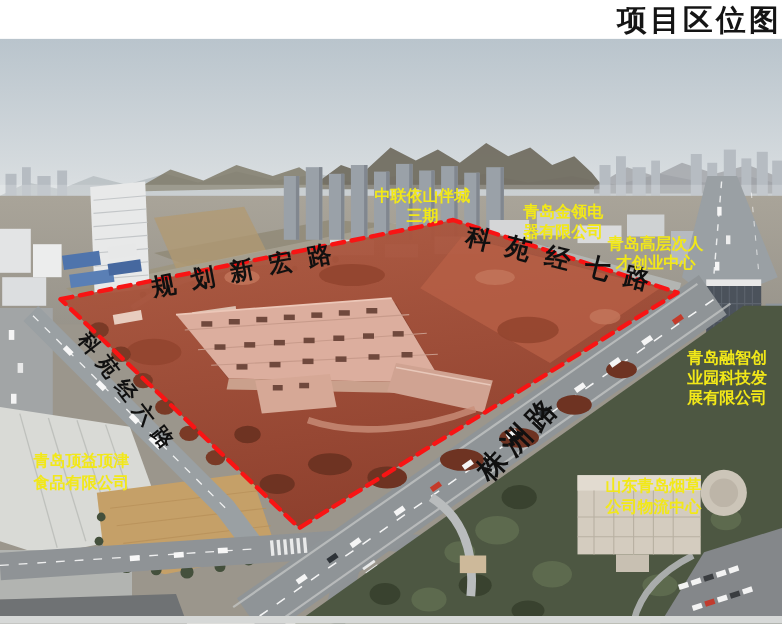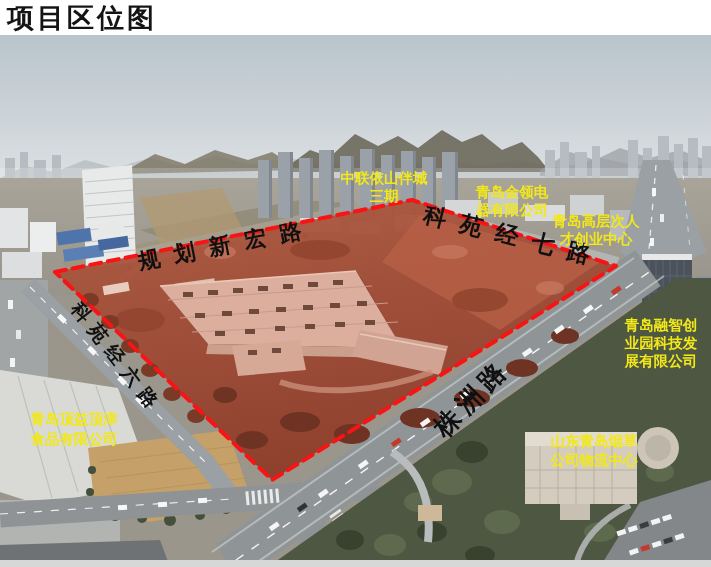--- a/index.html
+++ b/index.html
@@ -1,17 +1,17 @@
 <!DOCTYPE html>
 <html><head>
 <meta charset="utf-8">
 <style>
   html,body{margin:0;padding:0;background:#ffffff;}
   .stage{position:relative;width:711px;height:567px;overflow:hidden;background:#fff;
-         font-family:"Liberation Sans","DejaVu Sans",sans-serif;}
+         font-family:"Liberation Sans","DejaVu Sans",sans-serif;text-align:right;}
   .title-bar{position:absolute;top:0;left:0;width:711px;height:35px;background:#ffffff;z-index:5;}
   .title-bar h1{margin:0;padding:3px 0 0 7px;font-size:27px;line-height:30px;font-weight:800;
                 letter-spacing:3px;color:#141414;}
   .photo{position:absolute;top:35px;left:0;width:711px;height:532px;}
   svg text{font-family:"Liberation Sans","DejaVu Sans",sans-serif;}
   .road-label{fill:#101010;font-weight:800;}
   .poi-label{fill:#f2e818;font-weight:700;font-size:14.5px;text-anchor:middle;}
 </style>
 </head>
 <body>

